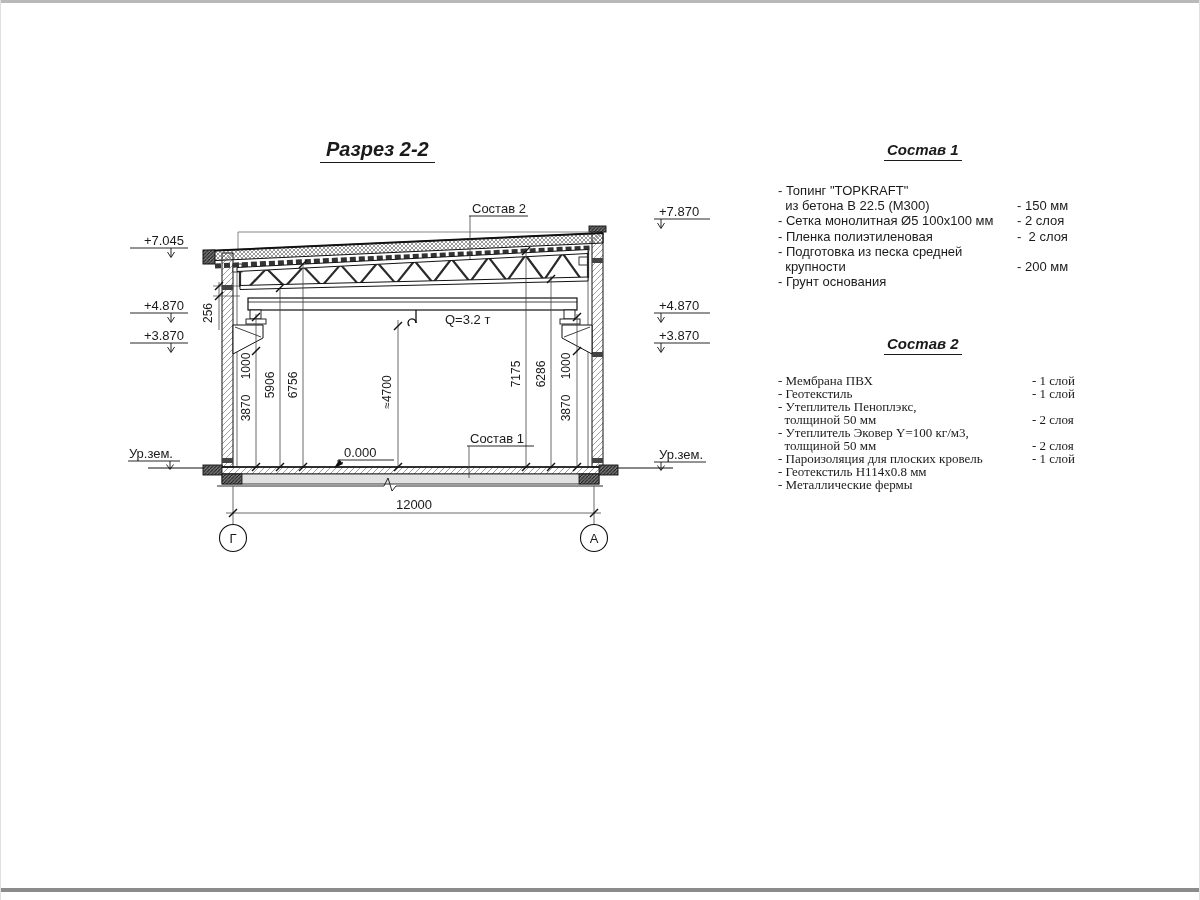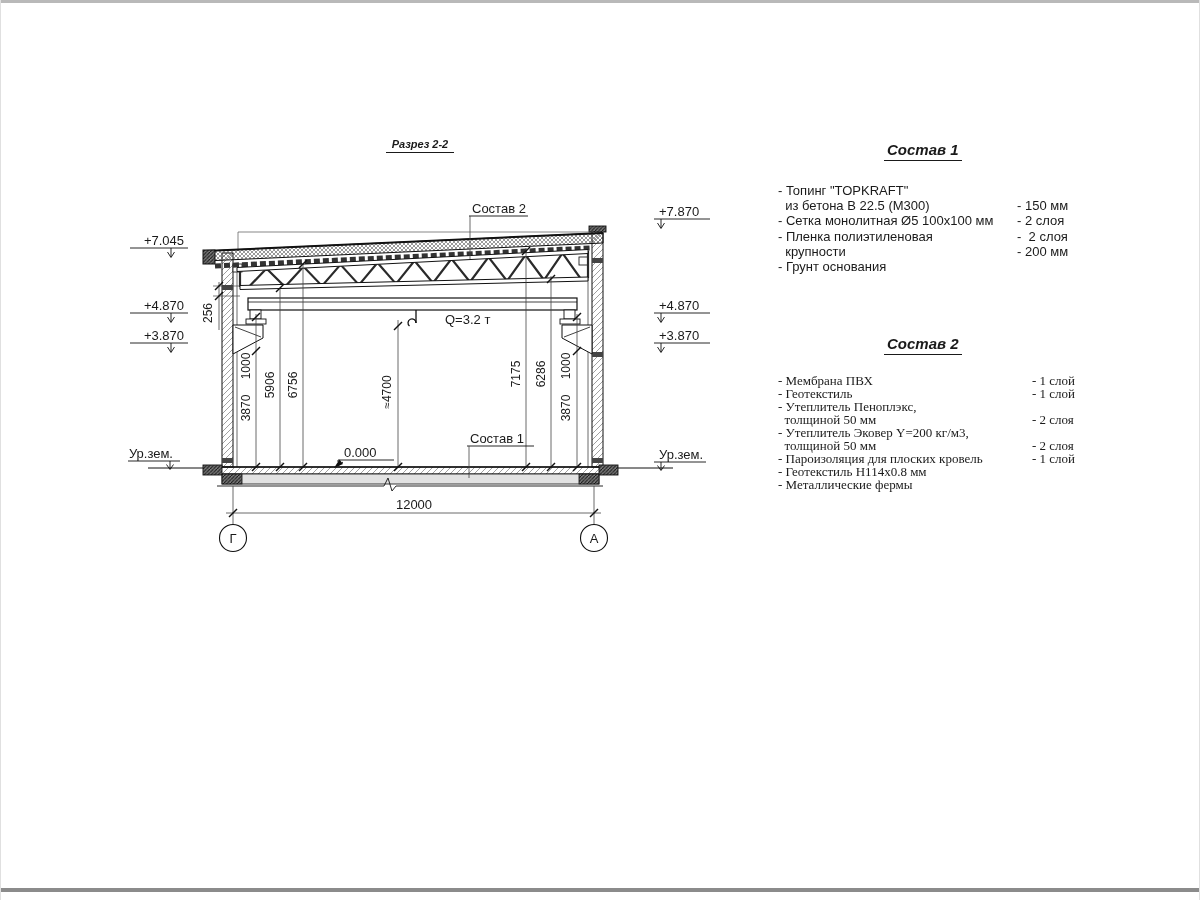--- a/index.html
+++ b/index.html
@@ -3,22 +3,22 @@
 <meta charset="utf-8">
 <style>
   html,body{margin:0;padding:0;background:#fff;}
   #page{position:relative;width:1200px;height:900px;background:#fff;overflow:hidden;
         font-family:"Liberation Sans",sans-serif;color:#1a1a1a;}
   .frame-top{position:absolute;left:0;top:0;width:1200px;height:3px;background:#b9b9b9;}
   .frame-bottom{position:absolute;left:0;top:888px;width:1200px;height:4px;background:#8b8b8b;}
   .frame-side{position:absolute;top:0;width:1px;height:900px;background:#e0e0e0;}
   svg{position:absolute;left:0;top:0;}
   svg text{font-family:"Liberation Sans",sans-serif;fill:#1a1a1a;}
-  .drawing-title{position:absolute;left:320px;top:138px;width:200px;text-align:center;
-                 font-style:italic;font-weight:700;font-size:11px;}
+  .drawing-title{position:absolute;left:320px;top:138px;width:200px;
+                 font-style:italic;font-weight:700;font-size:20px;}
   .drawing-title .ul{border-bottom:1.4px solid #1a1a1a;padding:0 6px 2px;}
   .p-head{position:absolute;font-style:italic;font-size:15px;font-weight:600;}
   .p-head .ul{border-bottom:1.3px solid #1a1a1a;padding:0 3px 2px;}
   .spec{position:absolute;left:778px;width:330px;font-size:13px;}
   .spec .row{position:relative;white-space:pre;}
   #spec1 .row{line-height:15.2px;height:15.2px;}
   #spec2 .row{line-height:13px;height:13px;font-family:Liberation Serif, serif;}
   .spec .v{position:absolute;top:0;white-space:pre;}
   #spec1 .v{left:239px;}
   #spec2 .v{left:254px;}
@@ -261,31 +261,32 @@
   </div>
 
   <div class="p-head" style="left:884px;top:141px;">
     <span class="ul">Состав 1</span>
   </div>
   <div id="spec1" class="spec" style="top:183px;">
     <div class="row"><span class="t">- Топинг "TOPKRAFT"</span><span class="v"></span></div>
     <div class="row"><span class="t">  из бетона В 22.5 (М300)</span><span class="v">- 150 мм</span></div>
     <div class="row"><span class="t">- Сетка монолитная Ø5 100x100 мм</span><span class="v">- 2 слоя</span></div>
     <div class="row"><span class="t">- Пленка полиэтиленовая</span><span class="v">-  2 слоя</span></div>
+    <div class="row"><span class="t">- Подготовка из песка средней</span><span class="v"></span></div>
     <div class="row"><span class="t">  крупности</span><span class="v">- 200 мм</span></div>
     <div class="row"><span class="t">- Грунт основания</span><span class="v"></span></div>
   </div>
 
   <div class="p-head" style="left:884px;top:335px;">
     <span class="ul">Состав 2</span>
   </div>
   <div id="spec2" class="spec" style="top:374px;">
     <div class="row"><span class="t">- Мембрана ПВХ</span><span class="v">- 1 слой</span></div>
     <div class="row"><span class="t">- Геотекстиль</span><span class="v">- 1 слой</span></div>
     <div class="row"><span class="t">- Утеплитель Пеноплэкс,</span><span class="v"></span></div>
     <div class="row"><span class="t">  толщиной 50 мм</span><span class="v">- 2 слоя</span></div>
-    <div class="row"><span class="t">- Утеплитель Эковер Y=200 кг/м3,</span><span class="v"></span></div>
+    <div class="row"><span class="t">- Утеплитель Эковер Y=100 кг/м3,</span><span class="v"></span></div>
     <div class="row"><span class="t">  толщиной 50 мм</span><span class="v">- 2 слоя</span></div>
     <div class="row"><span class="t">- Пароизоляция для плоских кровель</span><span class="v">- 1 слой</span></div>
     <div class="row"><span class="t">- Геотекстиль Н114х0.8 мм</span><span class="v"></span></div>
     <div class="row"><span class="t">- Металлические фермы</span><span class="v"></span></div>
   </div>
 </div>
 
 </body></html>

